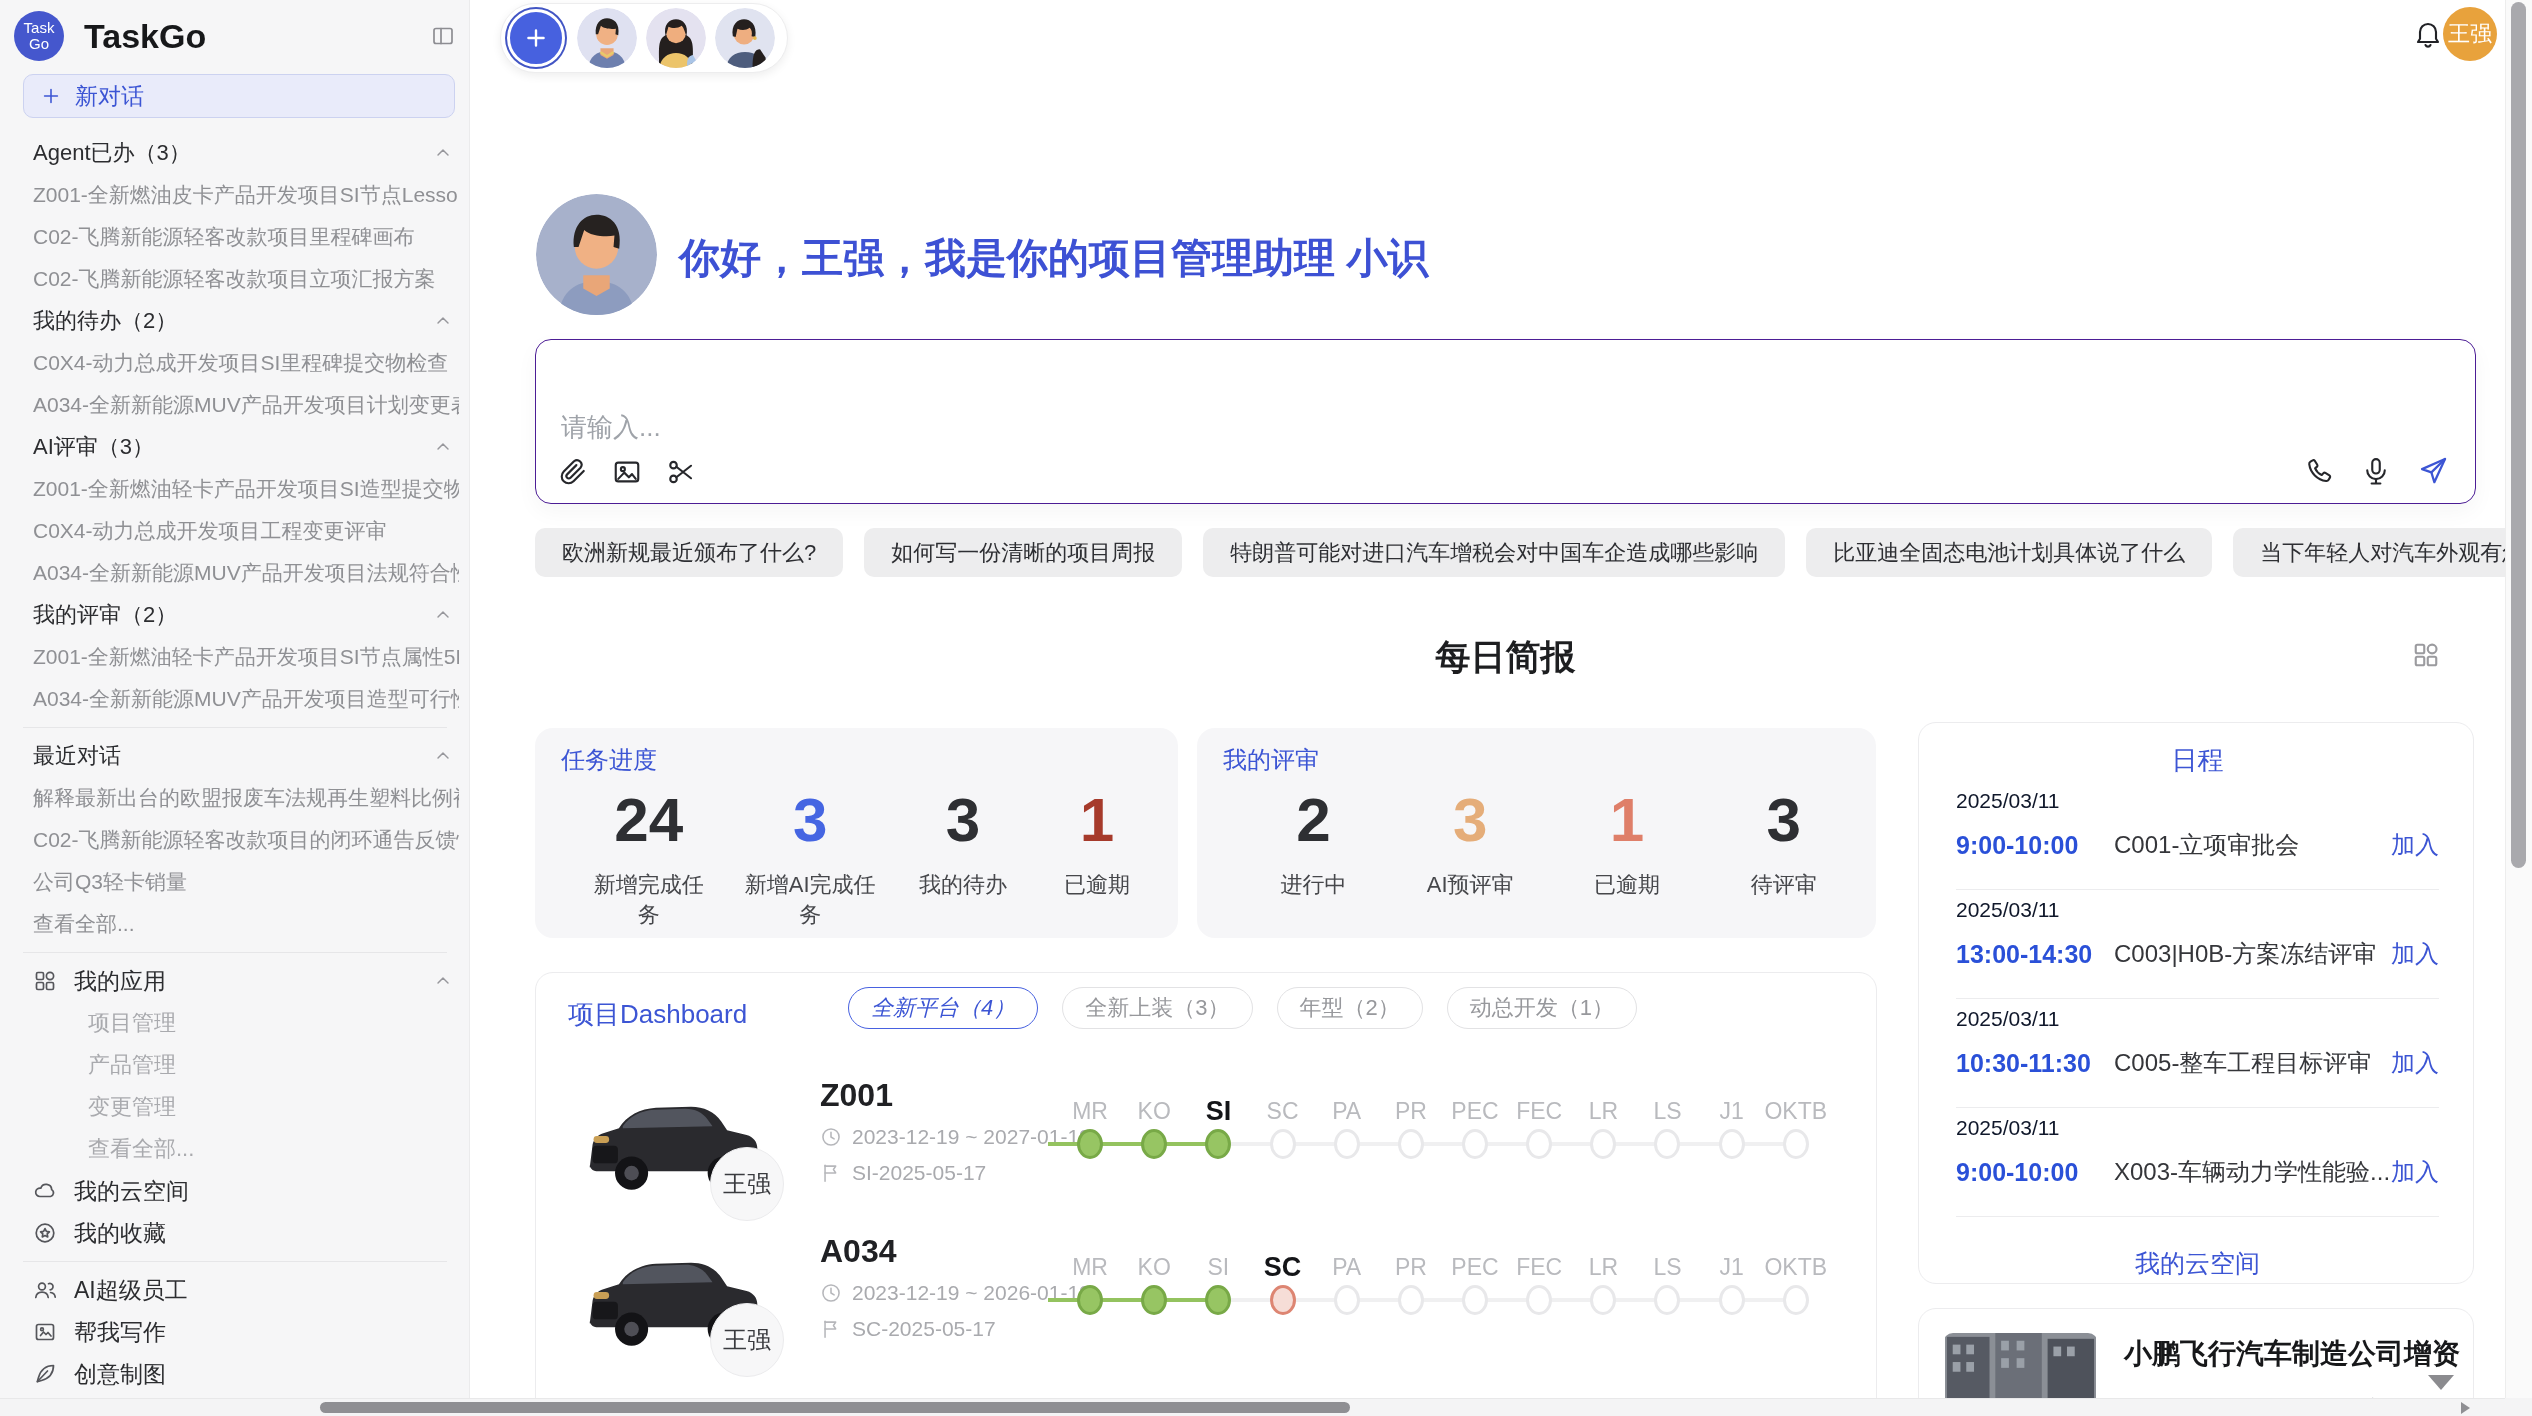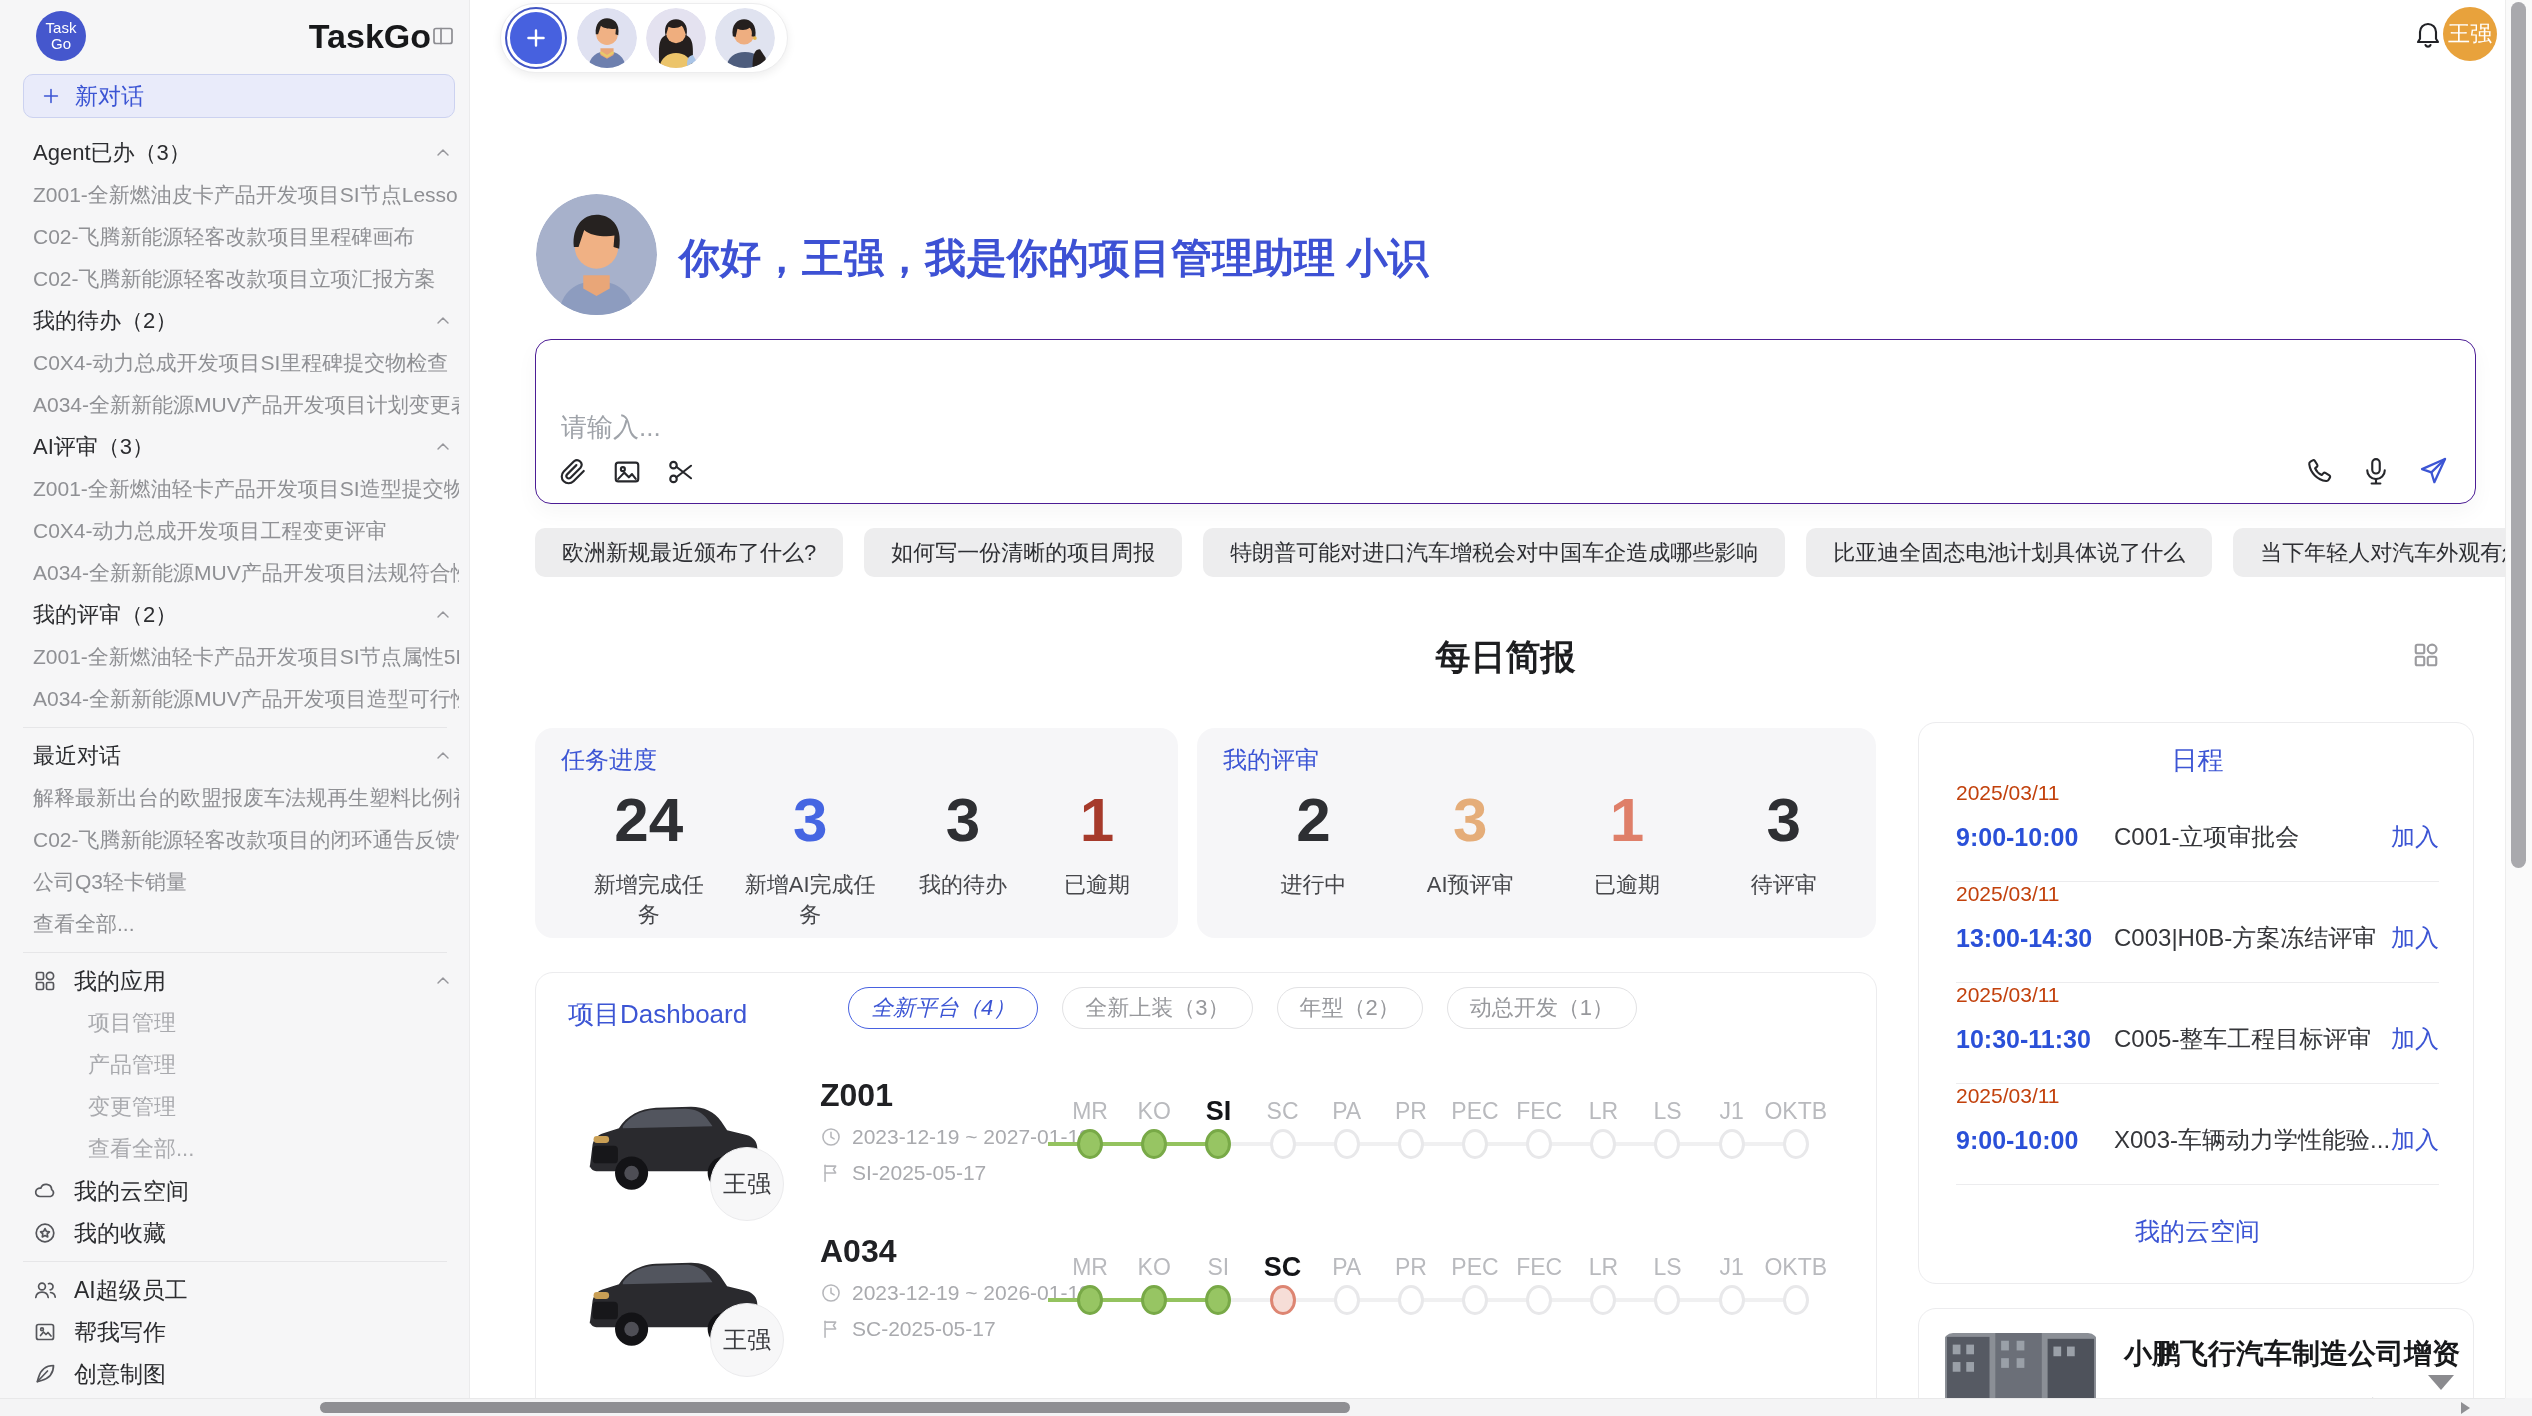--- a/index.html
+++ b/index.html
@@ -2,21 +2,21 @@
 <html><head>
 <meta charset="utf-8">
 <style>
   html,body{margin:0;padding:0;background:#e9e9e9;}
   .root{position:relative;width:2532px;height:1416px;background:#fff;overflow:hidden;
         font-family:"Liberation Sans","DejaVu Sans",sans-serif;color:#222;}
   svg.ic{display:block;fill:none;stroke:currentColor;stroke-width:1.7;stroke-linecap:round;stroke-linejoin:round;}
 
   
   .sidebar{position:absolute;left:0;top:0;width:470px;height:1416px;background:#f6f6f7;border-right:1px solid #ebebec;box-sizing:border-box;}
-  .side-head{position:absolute;left:36px;top:10px;right:14px;height:52px;display:flex;align-items:center;text-align:right;}
+  .side-head{position:absolute;left:14px;top:10px;right:14px;height:52px;display:flex;align-items:center;}
   .logo{width:50px;height:50px;border-radius:50%;background:#4557cd;color:#fff;display:flex;flex-direction:column;align-items:center;justify-content:center;font-size:15px;line-height:16px;flex:none;}
   .app-title{font-size:34px;font-weight:bold;color:#17181a;margin-left:20px;flex:1;}
   .panel-btn{color:#8d8d92;cursor:pointer;}
   .new-chat{position:absolute;left:23px;top:74px;width:432px;height:44px;box-sizing:border-box;border:1px solid #ccd2f0;background:#e9ebfa;border-radius:10px;display:flex;align-items:center;padding:7px 16px;color:#3c55d4;font-size:23px;gap:13px;cursor:pointer;}
   .side-list{position:absolute;left:33px;top:137px;right:10px;}
   .srow{height:32px;line-height:32px;margin-bottom:10px;}
   .sec-head{display:flex;align-items:center;color:#2c2d30;font-size:22px;font-weight:500;padding-right:6px;}
   .sec-head .sp{flex:1;}
   .sec-head .chev{color:#97979c;}
   .side-item{color:#8f9094;font-size:21px;white-space:nowrap;overflow:hidden;cursor:pointer;}
@@ -84,21 +84,21 @@
   .ms-dot{position:relative;z-index:2;width:26px;height:30px;border-radius:50%;margin:2px auto 0;box-sizing:border-box;background:#fff;border:3px solid #e8e8ea;}
   .ms-dot.done{background:#97c563;border-color:#78a947;}
   .ms-dot.overdue{background:#f6ddd7;border-color:#dd8572;}
   .ms-line{position:absolute;top:51px;height:4px;z-index:1;}
   .ms-line.gray{background:#f0f0f1;}
   .ms-line.green{background:#94c35f;}
   .car-sliver{position:absolute;left:40px;top:413px;width:195px;height:30px;overflow:hidden;}
 
   .sched-card{position:absolute;left:1383px;top:722px;width:556px;height:562px;box-sizing:border-box;border:1px solid #ececee;border-radius:18px;background:#fff;padding:20px 34px 0 37px;}
   .sched-title{text-align:center;font-size:26px;color:#3c55d4;height:38px;}
-  .sched-date{font-size:21px;color:#c2410c;height:30px;}
+  .sched-date{font-size:21px;color:#0f172a;height:30px;margin-top:8px;}
   .sched-main{display:flex;align-items:center;margin-top:8px;height:36px;}
   .sched-time{width:152px;font-size:25px;font-weight:bold;color:#2a50d8;flex:none;}
   .sched-name{flex:1;font-size:24px;color:#35363a;margin-left:6px;white-space:nowrap;overflow:hidden;}
   .sched-join{font-size:24px;color:#3c55d4;cursor:pointer;flex:none;}
   .sched-div{height:1px;background:#ececee;margin-top:26px;}
   .sched-footer{text-align:center;font-size:25px;color:#3c55d4;margin-top:30px;cursor:pointer;}
 
   .news-card{position:absolute;left:1383px;top:1308px;width:556px;height:178px;box-sizing:border-box;border:1px solid #ececee;border-radius:18px;background:#fff;padding:24px;display:flex;gap:26px;cursor:pointer;}
   .news-thumb{width:155px;height:122px;border-radius:10px;overflow:hidden;flex:none;}
   .news-title{font-size:28px;font-weight:bold;color:#17181a;margin-top:2px;white-space:nowrap;}

